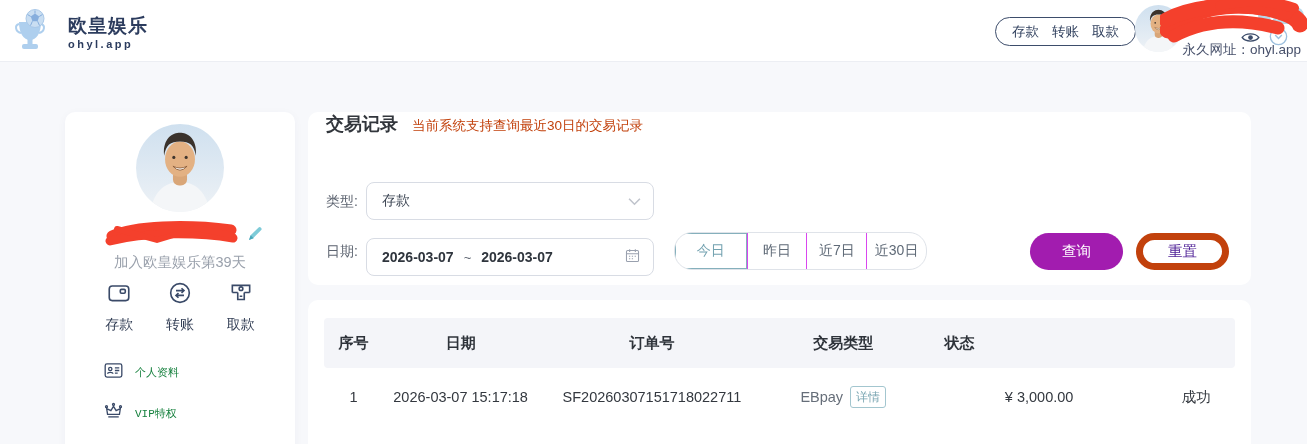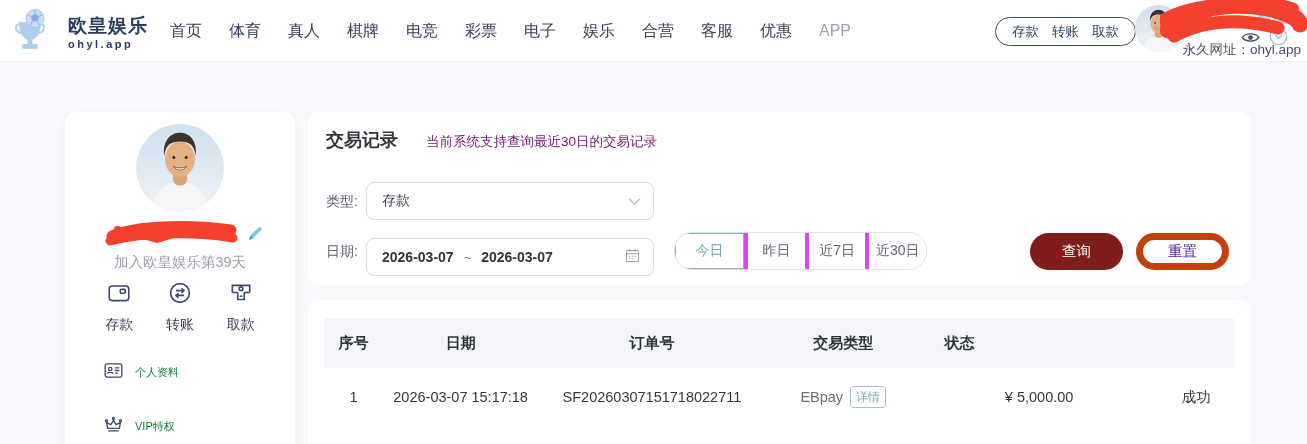--- a/index.html
+++ b/index.html
@@ -29,42 +29,42 @@
   .side-redaction { position:absolute; left:40px; top:108px; width:160px; height:32px; }
   .side-redaction .pencil { position:absolute; right:2px; top:6px; }
   .side-redaction .scrib { position:absolute; left:0; top:0; }
   .join-text { position:absolute; left:0; top:141px; width:100%; text-align:center; font-size:14.5px; color:#9aa1ac; }
   .quick-row { position:absolute; left:0; top:168px; width:100%; display:flex; justify-content:space-around; padding:0 24px; }
   .quick-item { display:flex; flex-direction:column; align-items:center; gap:6px; color:#3a4a68; cursor:pointer; }
   .quick-item .ql { font-size:14px; color:#333f56; }
   .menu-item { position:absolute; left:38px; display:flex; align-items:center; gap:11px; color:#3a4a68; cursor:pointer; }
   .menu-item .ml { font-size:11px; color:#15803d; }
   .menu-profile { top:248px; }
-  .menu-vip { top:302px; }
+  .menu-vip { top:288px;font-family:Liberation Mono, monospace; }
 
   
   .filter-card { position:absolute; left:308px; top:112px; width:943px; height:173px; background:#fff; border-radius:10px; }
-  .title-row { position:absolute; left:18px; top:16px; display:flex; align-items:baseline; gap:28px; }
+  .title-row { position:absolute; left:18px; top:0; display:flex; align-items:baseline; gap:14px; }
   .page-title { font-size:18px; font-weight:700; color:#32363c; }
-  .page-subtitle { font-size:13.5px; color:#701a75; }
+  .page-subtitle { font-size:13.5px; color:#c2410c; }
   .f-label { position:absolute; left:18px; width:40px; font-size:14px; color:#5d6470; line-height:38px; }
   .lbl1 { top:70px; } .lbl2 { top:120px; }
   .select-box { position:absolute; left:58px; top:70px; width:288px; height:38px; border:1px solid #d8dce4; border-radius:8px; background:#fff; display:flex; align-items:center; padding:0 12px 0 15px; cursor:pointer; }
   .select-box .sel-val { font-size:14px; color:#3d4654; }
   .select-box .chev { margin-left:auto; }
   .date-box { position:absolute; left:58px; top:120px; width:288px; height:38px; border:1px solid #d8dce4; border-radius:8px; background:#fff; display:flex; align-items:center; padding:0 12px 0 15px; cursor:pointer;margin-top:6px; }
   .date-box .d { font-size:14px; font-weight:700; color:#2f353d; }
   .date-box .sep { margin:0 10px; font-size:13px; color:#5d6470; }
   .date-box .cal { margin-left:auto; }
   .range-group { position:absolute; left:366px; top:120px; width:253px; height:38px; border:1px solid #dfe3e9; border-radius:18px; background:#fff; display:flex; overflow:hidden; }
-  .range-seg { flex:1; display:flex; align-items:center; justify-content:center; font-size:14px; color:#5f6a77; cursor:pointer; border-left:4px solid #d946ef; }
+  .range-seg { flex:1; display:flex; align-items:center; justify-content:center; font-size:14px; color:#5f6a77; cursor:pointer; border-left:1px solid #d946ef; }
   .range-seg:first-child { border-left:none; flex:1.22; }
   .range-seg.active { box-shadow: inset 0 0 0 1px #85b0bc; color:#73a2b0; border-radius:10px 0 0 10px; }
   .btn { position:absolute; top:121px; width:93px; height:37px; border-radius:19px; display:flex; align-items:center; justify-content:center; font-size:14.5px; cursor:pointer; }
-  .btn-query { left:722px; background:#7f1d1d; color:#fff; border:none; }
+  .btn-query { left:722px; background:#a21caf; color:#fff; border:none; }
   .btn-reset { left:828px; background:#fff; color:#4c1d95; border:7px solid #c2410c; }
 
   
   .table-card { position:absolute; left:308px; top:300px; width:943px; height:160px; background:#fff; border-radius:10px; }
   .t-head { position:absolute; left:16px; top:18px; width:911px; height:50px; background:#f4f5f9; border-radius:4px; display:flex; align-items:center; }
   .t-row { position:absolute; left:16px; top:68px; width:911px; height:58px; display:flex; align-items:center; }
   .tc { display:flex; align-items:center; justify-content:center; text-align:center; }
   .c-idx { width:6.5%; } .c-date { width:17%; } .c-order { width:25%; } .c-type { width:17%; } .c-amount { width:26%; } .c-status { width:8.5%; }
   .t-head .tc { font-size:15px; font-weight:700; color:#2e333a; }
   .t-row .tc { font-size:14.5px; color:#33383f; }
@@ -89,34 +89,20 @@
           <path d="M21 4.5 l4.2 3 -1.6 4.8 h-5.2 L16.8 7.5z" fill="#86aedd"></path>
           <path d="M21 4.5 V1.5 M25.2 7.5 L28.5 5.5 M23.6 12.3 L25.5 16.5 M18.4 12.3 L16.5 16.5 M16.8 7.5 L13.5 5.5" stroke="#86aedd" stroke-width="1"></path>
         </svg>
       </span>
       <div>
         <div class="brand-name">欧皇娱乐</div>
         <div class="brand-domain">ohyl.app</div>
       </div>
     </div>
 
-    <nav class="nav">
-      <a>首页</a>
-      <a>体育</a>
-      <a>真人</a>
-      <a>棋牌</a>
-      <a>电竞</a>
-      <a>彩票</a>
-      <a>电子</a>
-      <a>娱乐</a>
-      <a>合营</a>
-      <a>客服</a>
-      <a>优惠</a>
-      <a class="muted">APP</a>
-    </nav>
 
     <div class="pill-group">
       <span>存款</span>
       <span>转账</span>
       <span>取款</span>
     </div>
 
     <div class="hdr-avatar">
       <svg viewBox="0 0 100 100" width="47" height="47">
         <defs>
@@ -316,18 +302,18 @@
     </div>
 
     <div class="t-row">
       <div class="tc c-idx">1</div>
       <div class="tc c-date">2026-03-07 15:17:18</div>
       <div class="tc c-order">SF20260307151718022711</div>
       <div class="tc c-type">
         <span>EBpay</span>
         <span class="detail-badge">详情</span>
       </div>
-      <div class="tc c-amount">¥ 5,000.00</div>
+      <div class="tc c-amount">¥ 3,000.00</div>
       <div class="tc c-status status-ok">成功</div>
     </div>
   </div>
 
 </div>
 
 </body></html>

